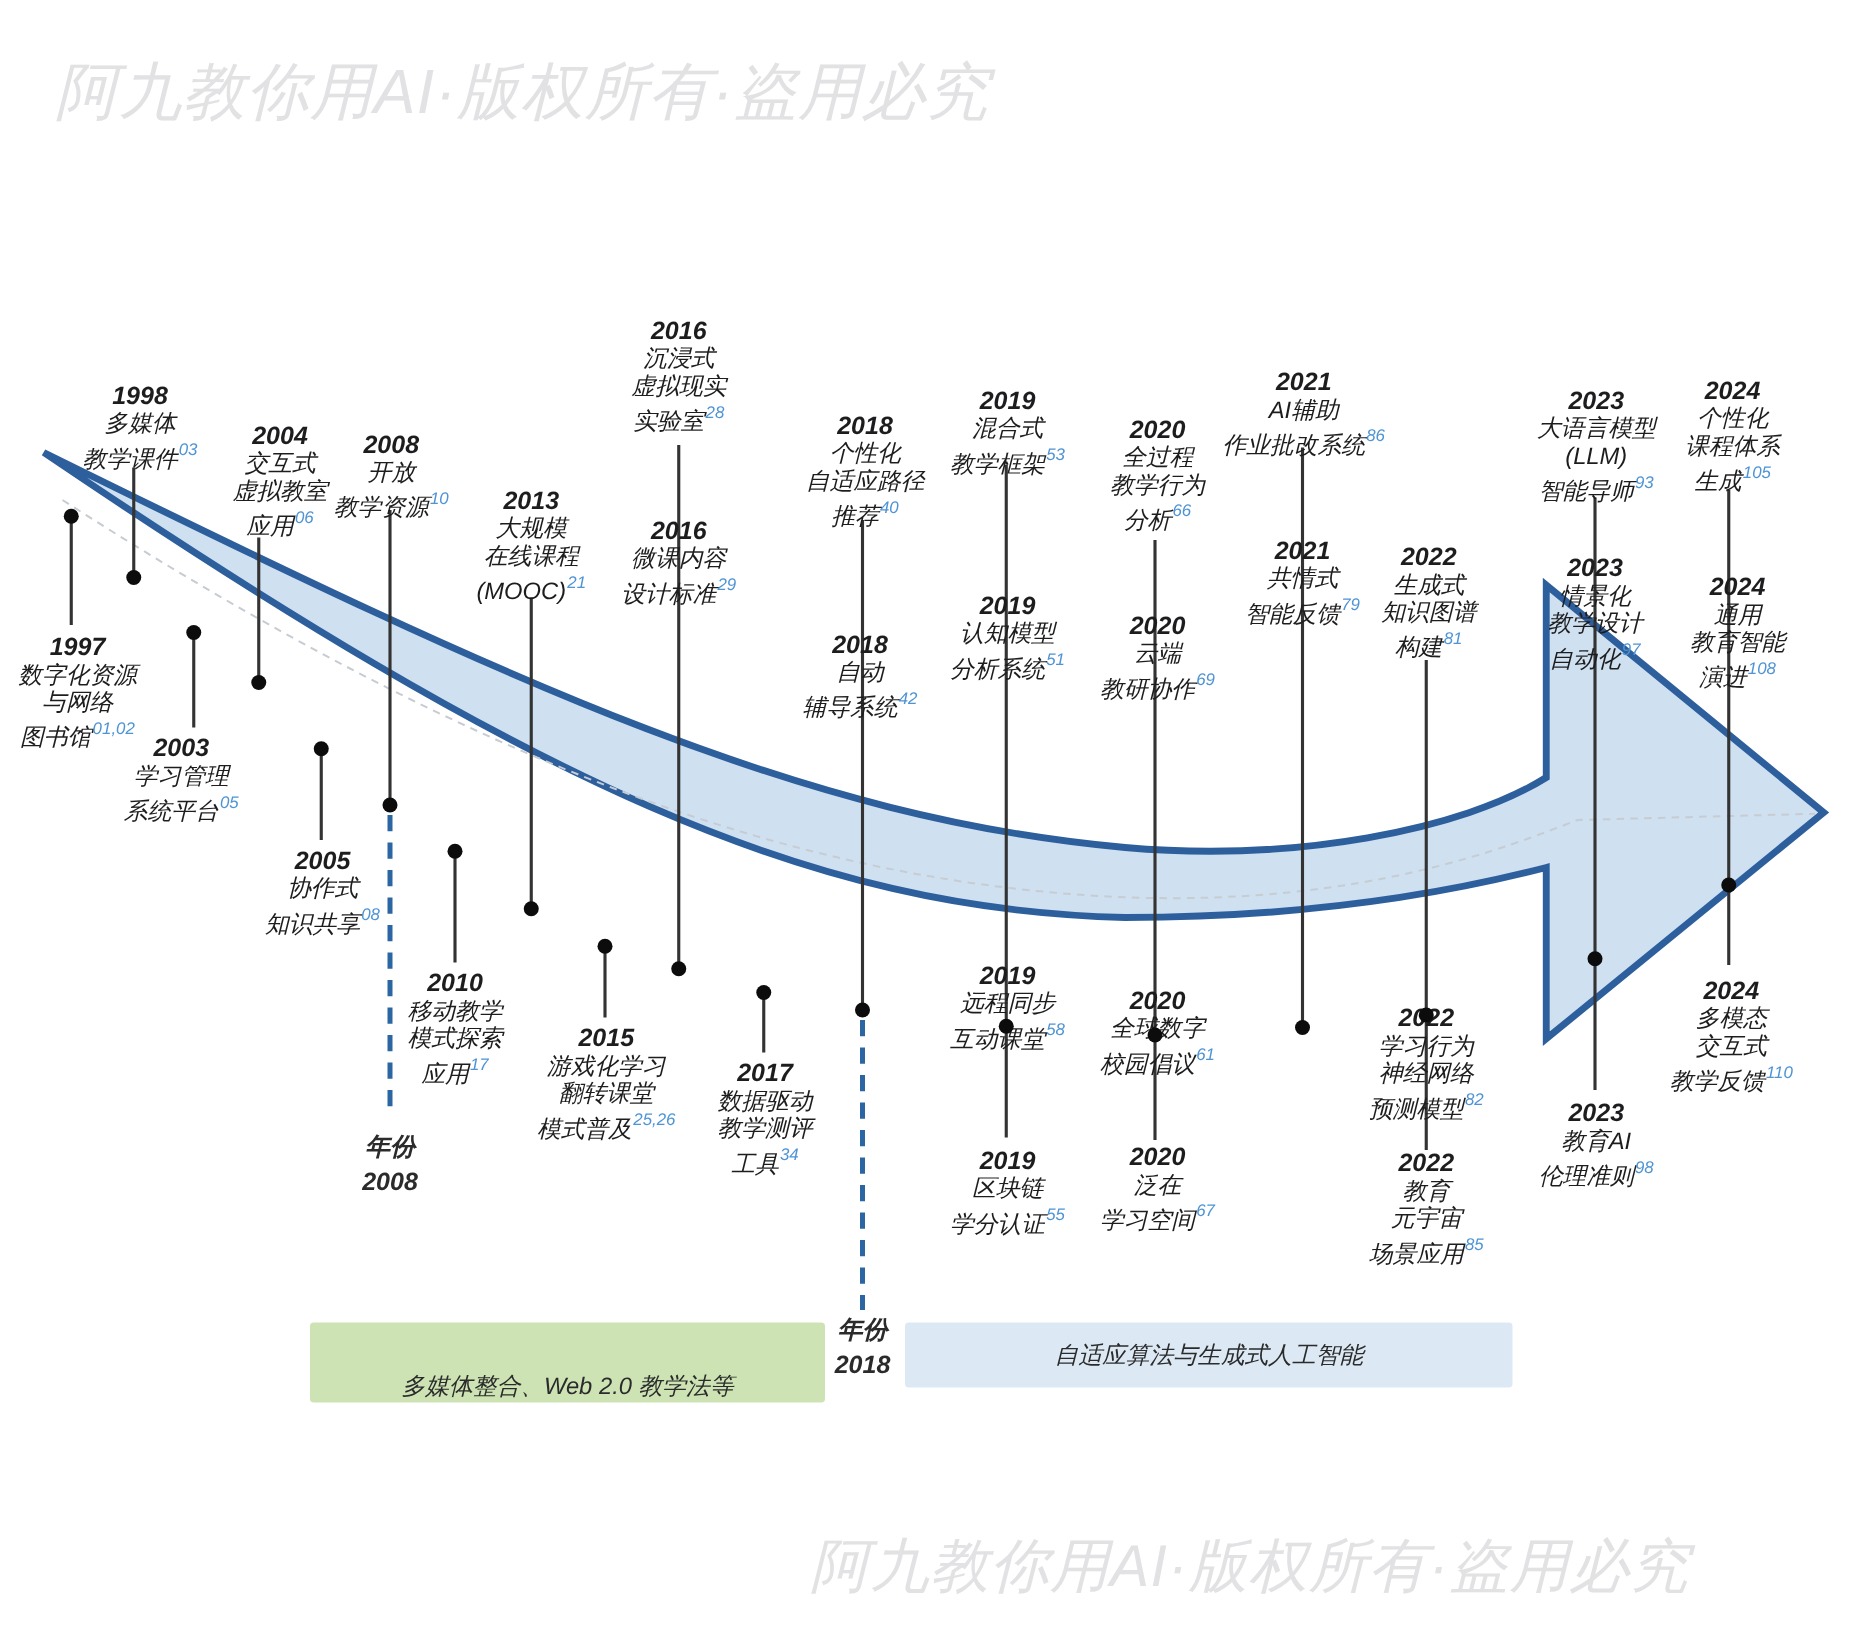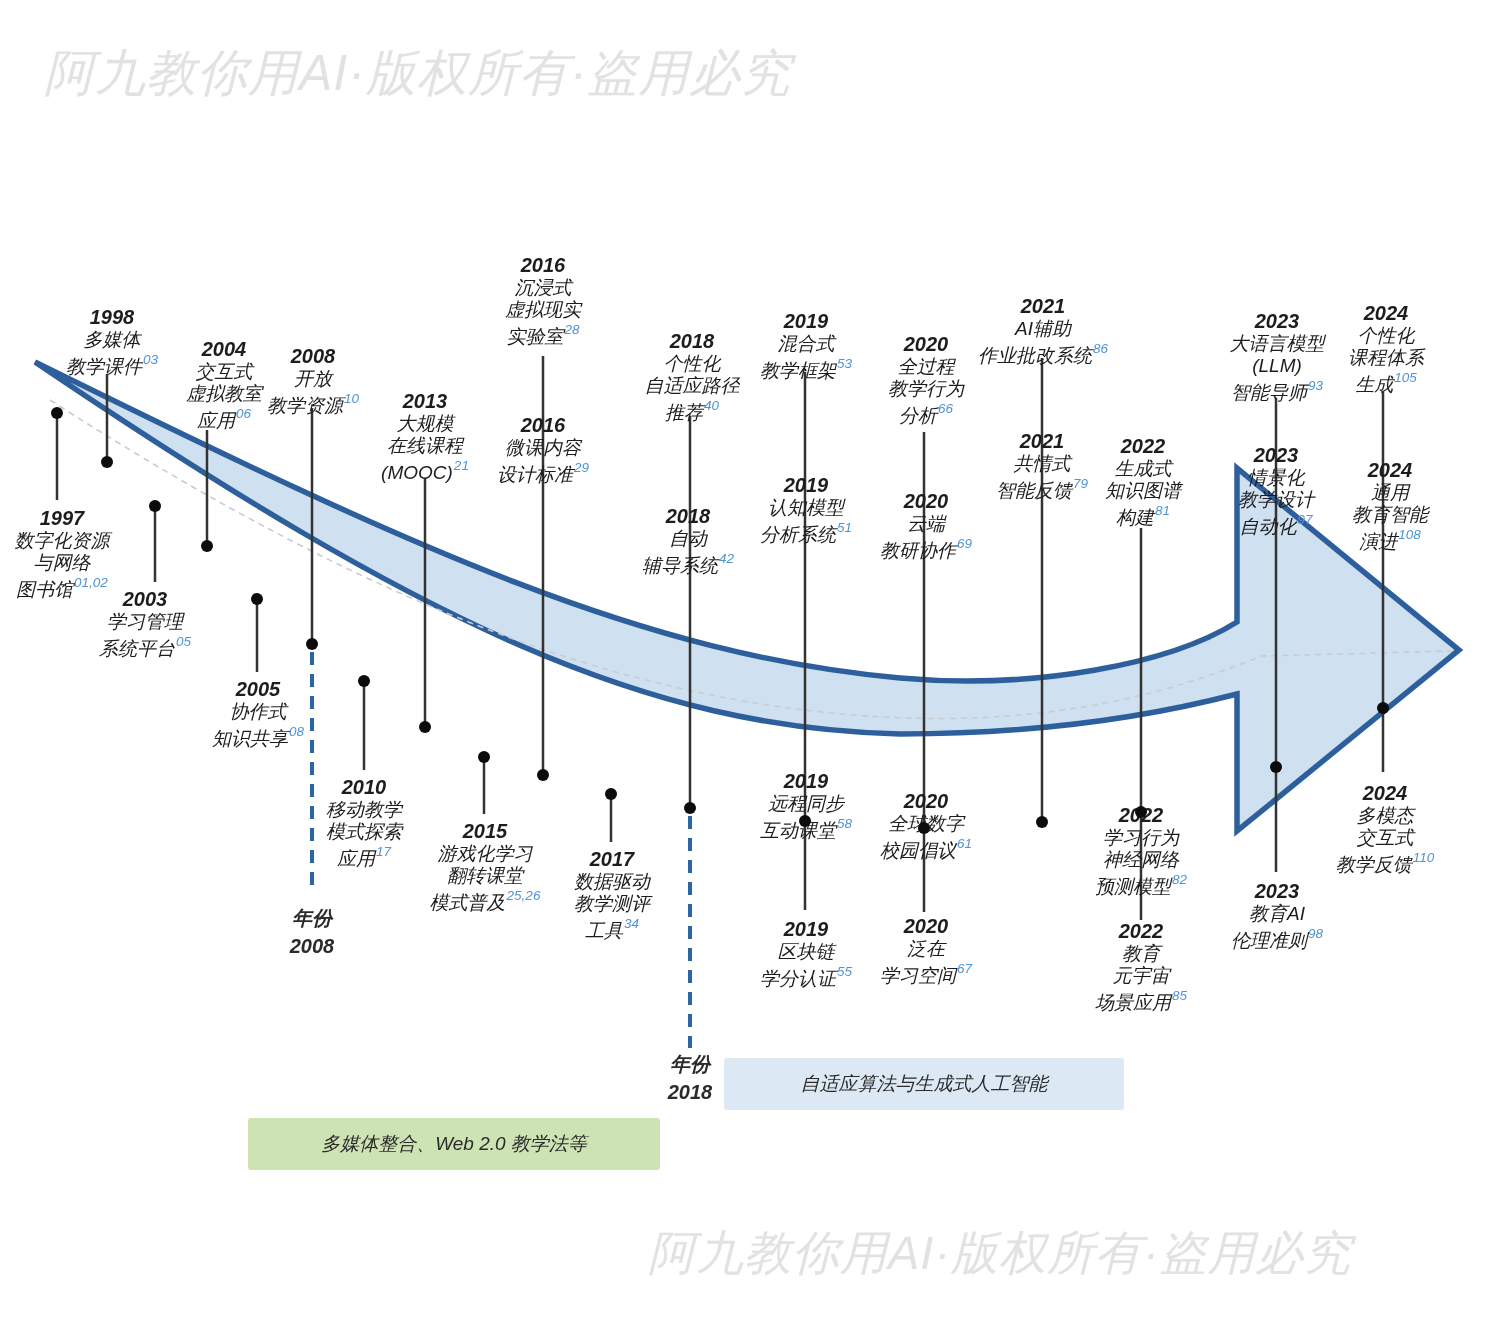--- a/index.html
+++ b/index.html
@@ -73,24 +73,24 @@
 
   <div id="labels-layer">
     <div class="year-marker-label" style="left: 312px; top: 904px;">
       <div>年份</div>
       <div>2008</div>
     </div>
     <div class="year-marker-label" style="left: 690px; top: 1050px;">
       <div>年份</div>
       <div>2018</div>
     </div>
-    <div class="legend-box green" style="left: 248px; top: 1118px; width: 412px; height: 52px;">
+    <div class="legend-box green" style="left: 248px; top: 1058px; width: 412px; height: 64px; align-items: flex-end;">
       <span>多媒体整合、Web 2.0 教学法等</span>
     </div>
-    <div class="legend-box blue" style="left: 724px; top: 1058px; width: 400px; height: 52px;">
+    <div class="legend-box blue" style="left: 724px; top: 1058px; width: 486px; height: 52px;">
       <span>自适应算法与生成式人工智能</span>
     </div>
   <div class="milestone" style="left: 62px; top: 507px;">
     <div class="m-year">1997</div>
     <div class="m-lines">
           <div class="m-line">数字化资源</div>
           <div class="m-line">与网络</div>
           <div class="m-line">图书馆<sup class="m-ref">01,02</sup></div>
         </div>
   </div>

